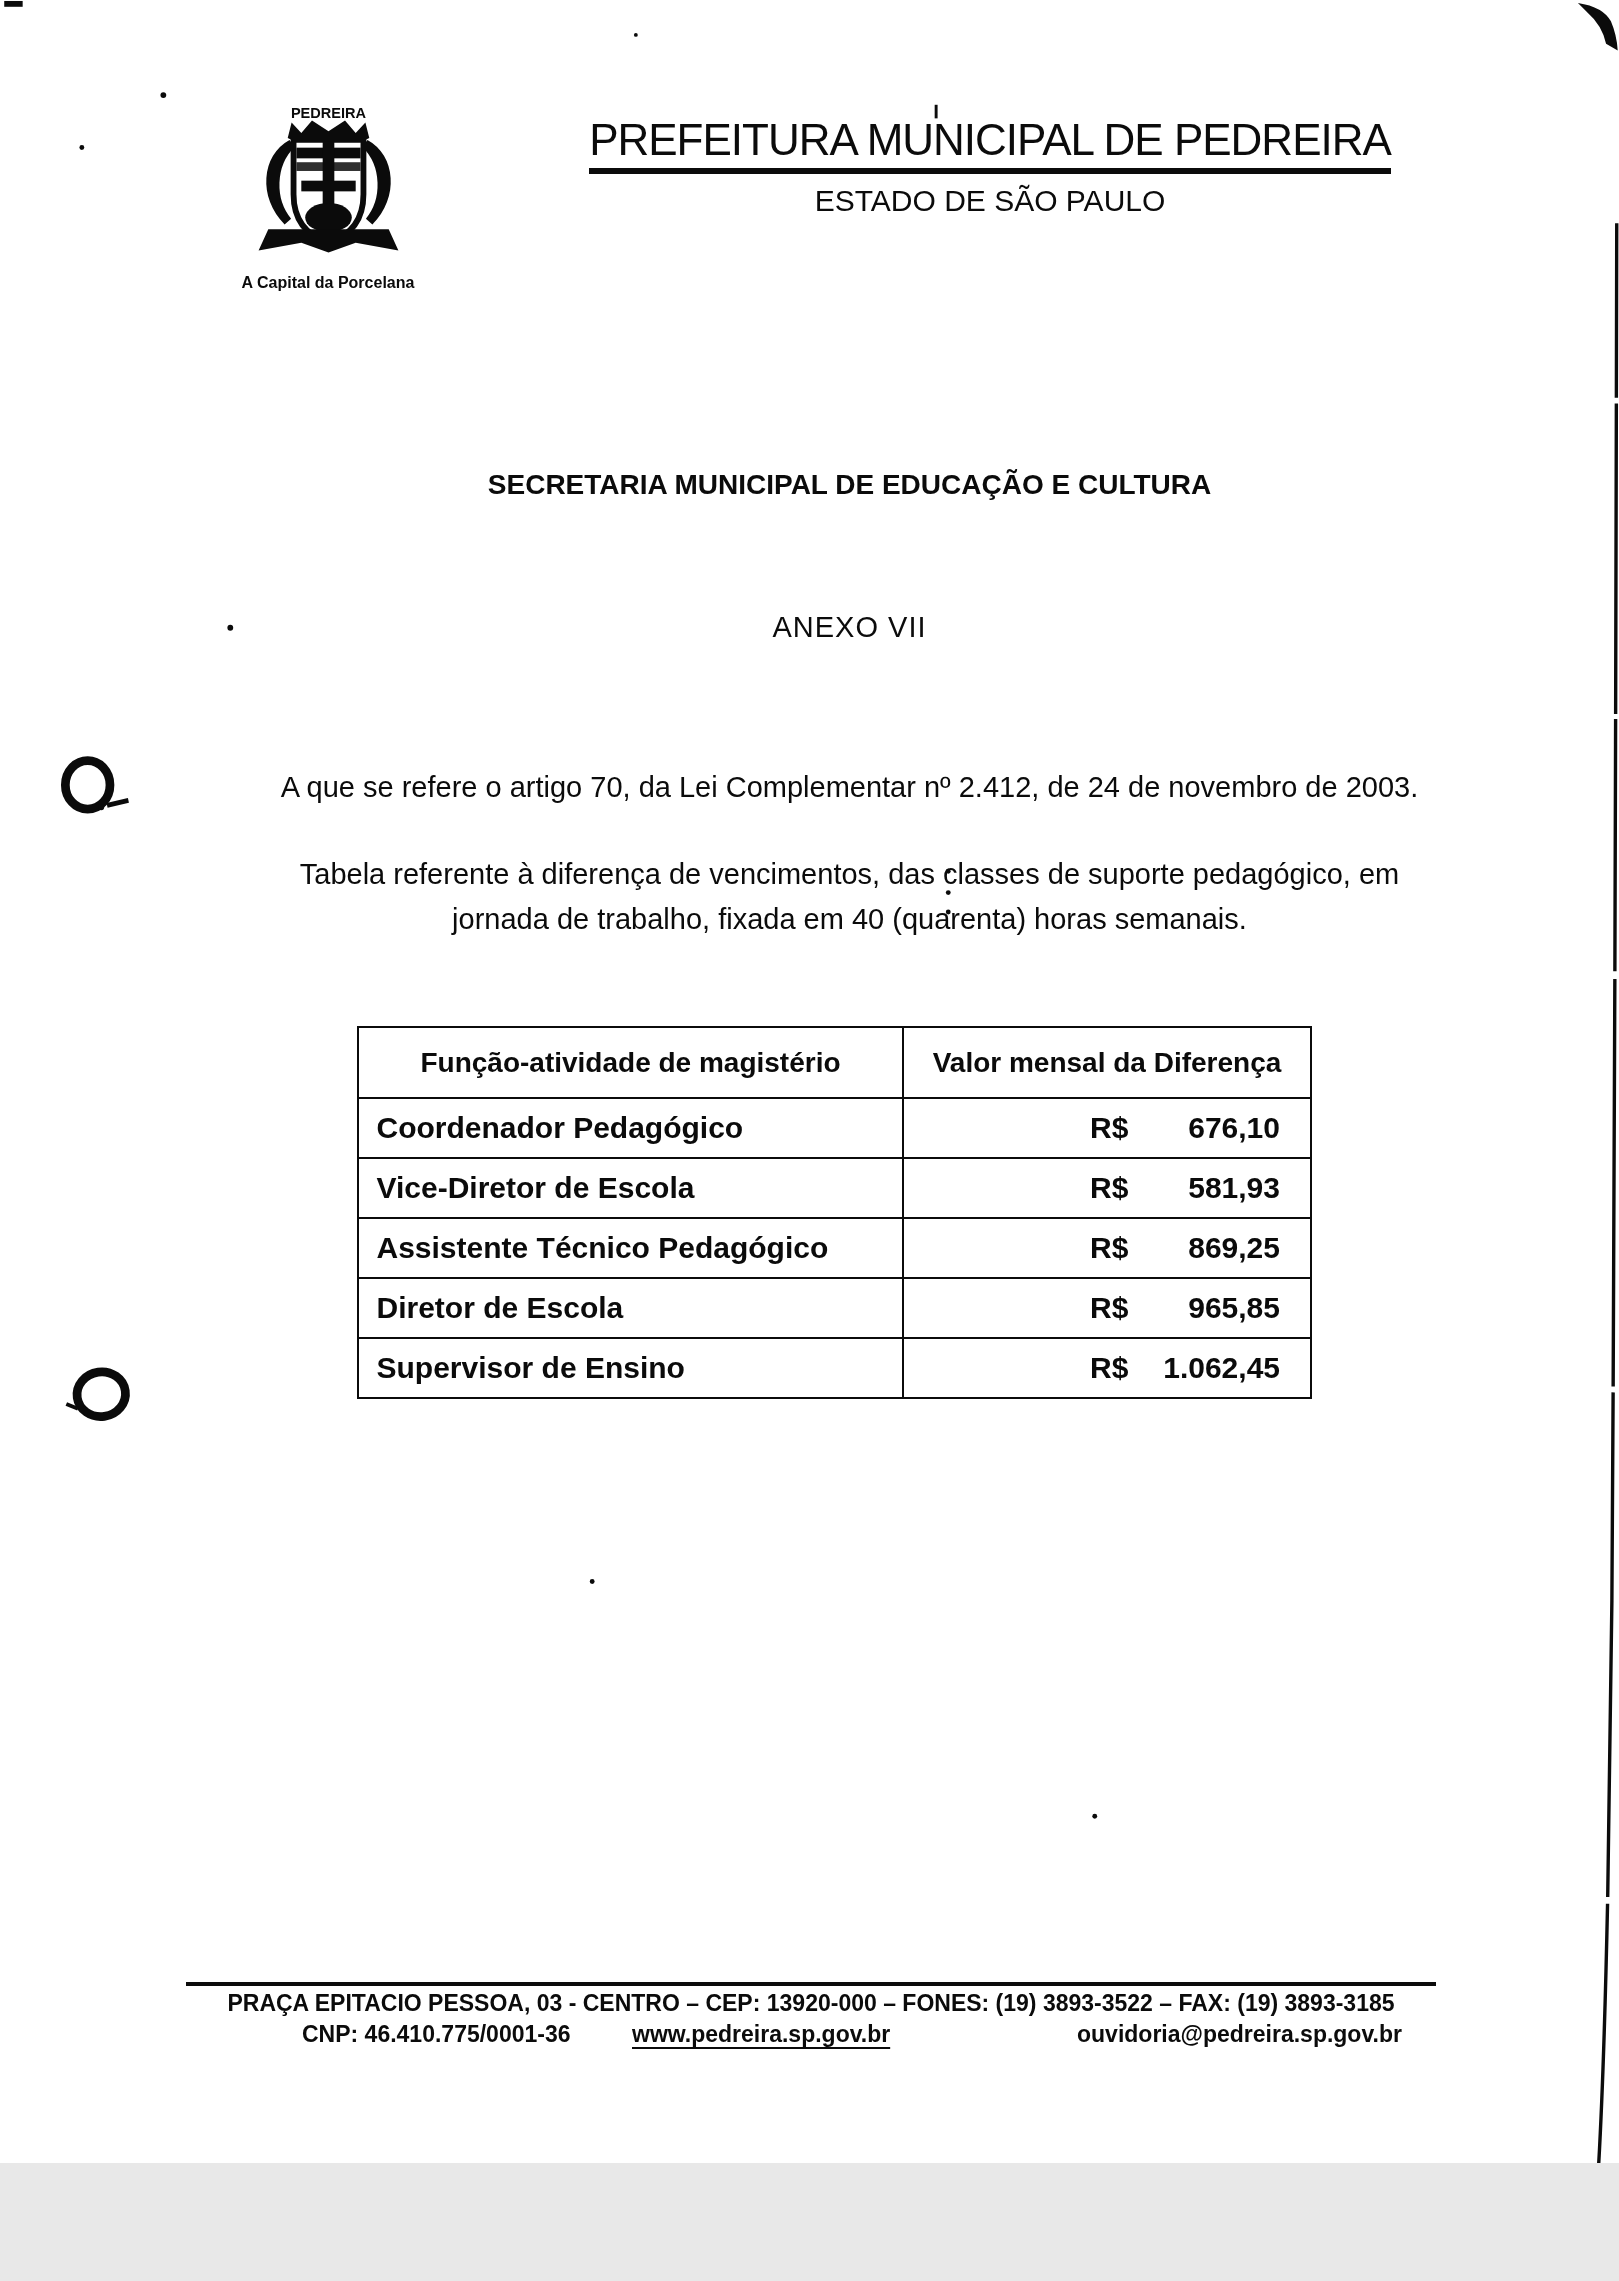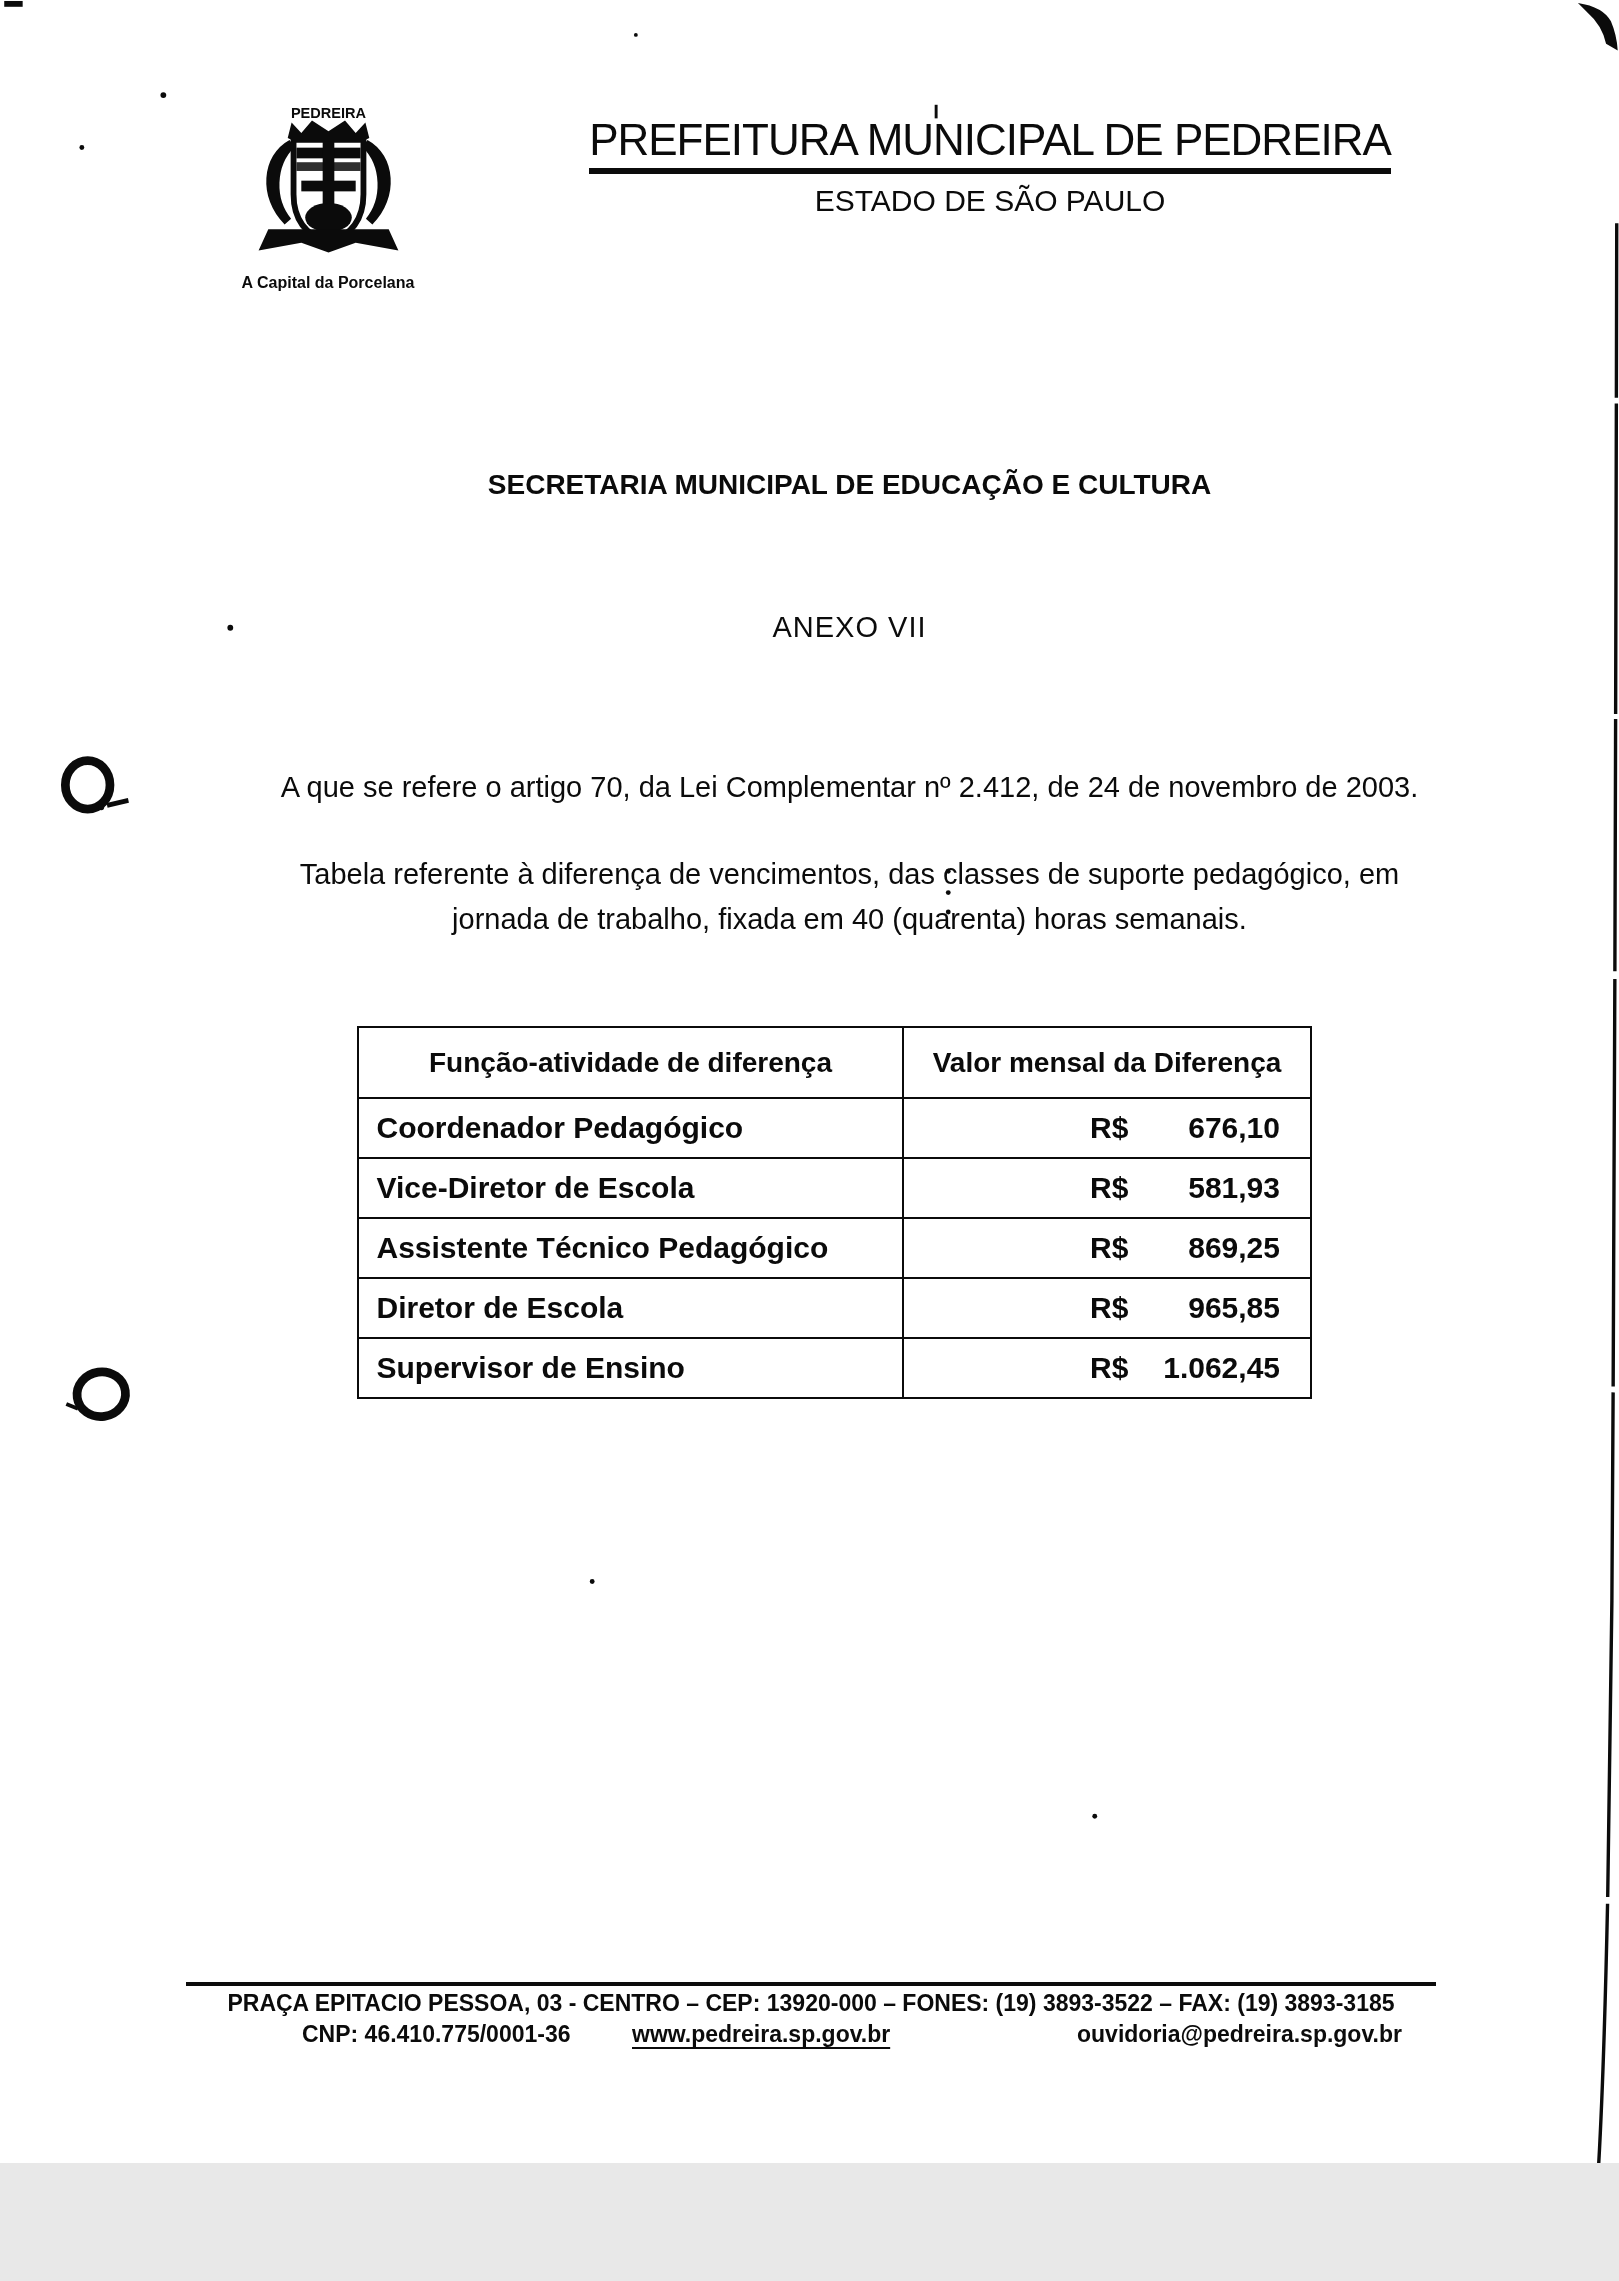--- a/index.html
+++ b/index.html
@@ -105,21 +105,21 @@
     <div>jornada de trabalho, fixada em 40 (quarenta) horas semanais.</div>
   </div>
 
   <table class="salary-table">
     <colgroup>
         <col class="c1">
         <col class="c2">
       </colgroup>
     <tbody>
         <tr>
-      <th>Função-atividade de diferença</th>
+      <th>Função-atividade de magistério</th>
       <th>Valor mensal da Diferença</th>
     </tr>
     <tr>
       <td class="func">Coordenador Pedagógico</td>
       <td>
         <div class="money">
               <span class="cur">R$</span>
               <span class="amt">676,10</span>
             </div>
       </td>

